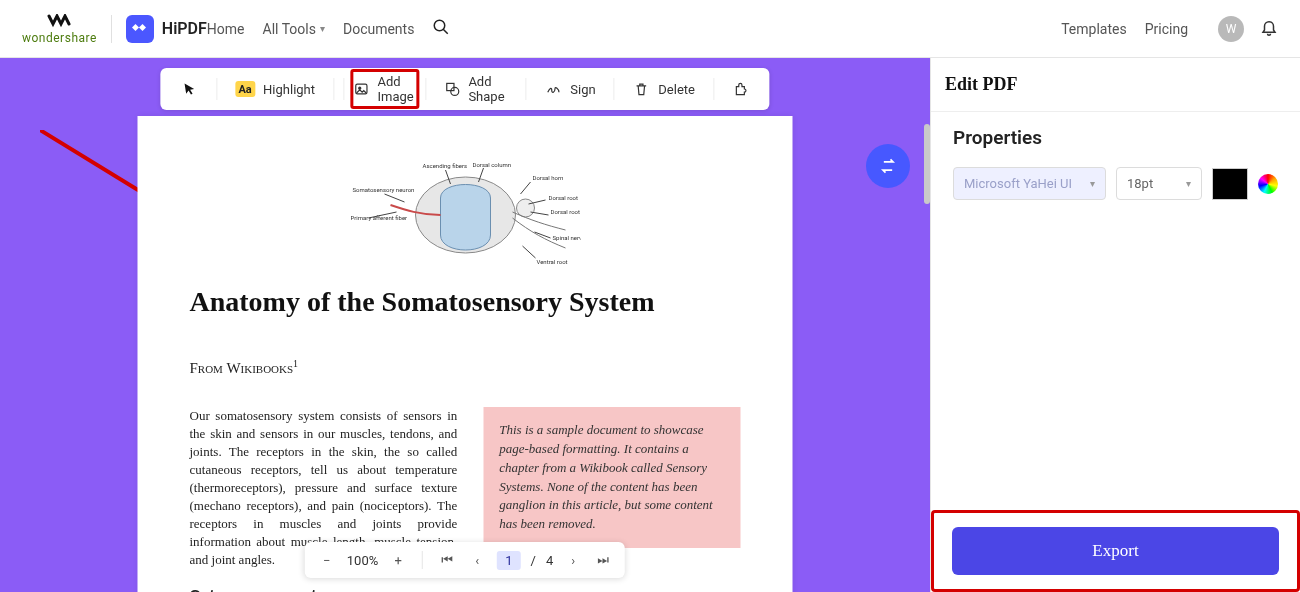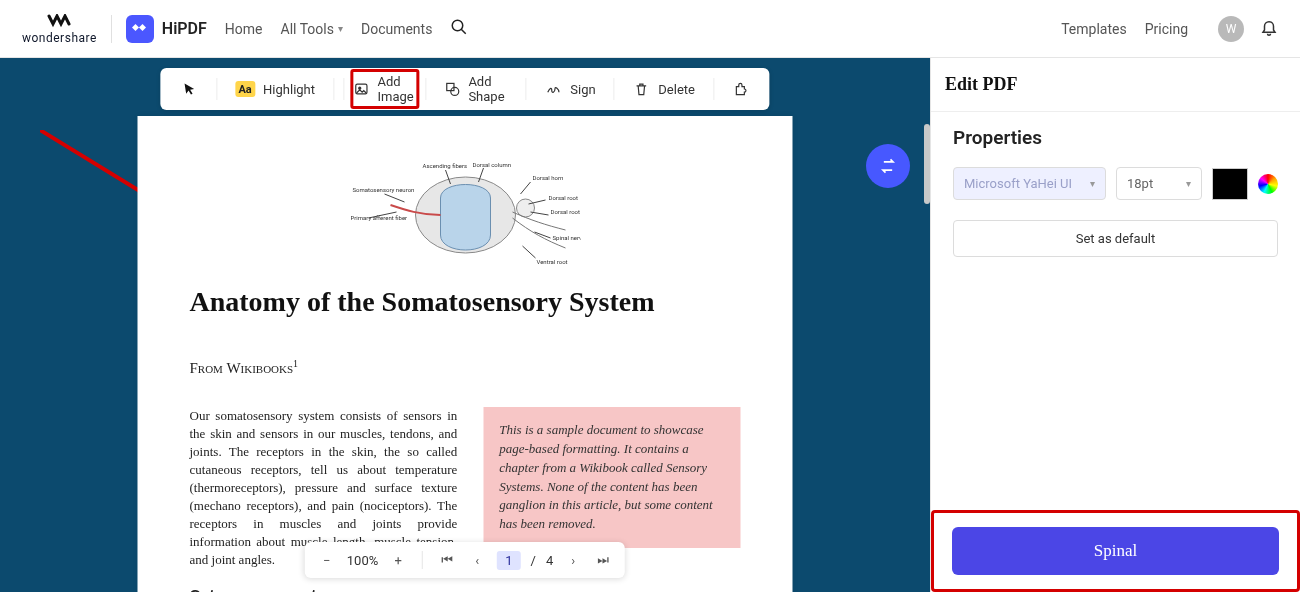--- a/index.html
+++ b/index.html
@@ -5,35 +5,35 @@
   * { box-sizing: border-box; margin: 0; padding: 0; }
   html, body { width: 1300px; height: 592px; font-family: -apple-system, "Segoe UI", Roboto, Arial, sans-serif; overflow: hidden; background:#fff; }
   
   .header {
     height: 58px; width: 100%;
     display: flex; align-items: center; padding: 0 22px;
     border-bottom: 1px solid #e5e5e5;
   }
   .ws-logo { width:24px; height:18px; position:relative; display:inline-block; }
   .ws-logo svg { display:block; }
-  .brand-name { font-size:12px; color:#0f172a; letter-spacing:0.5px; }
+  .brand-name { font-size:12px; color:#4d7c0f; letter-spacing:0.5px; }
   .brand-col { display:flex; flex-direction:column; align-items:center; line-height:1; }
   .vdiv { width:1px; height:28px; background:#e0e0e0; margin:0 14px; }
   .app-logo { width:28px; height:28px; background:#4b57ff; border-radius:6px; display:flex; align-items:center; justify-content:center; margin-right:8px; }
   .app-logo svg { width:16px; height:16px; }
-  .app-name { font-weight:600; font-size:16px; color:#222; margin-right:18px; }
+  .app-name { font-weight:600; font-size:16px; color:#222; }
   .nav-link { font-size:14px; color:#555; margin-right:18px; cursor:pointer; display:flex; align-items:center; gap:4px; }
   .nav-link .chev { font-size:10px; color:#888; }
   .search-ic { width:18px; height:18px; color:#222; }
   .spacer { flex:1; }
   .avatar { width:26px; height:26px; border-radius:50%; background:#b9b9b9; color:#fff; font-size:12px; display:flex; align-items:center; justify-content:center; margin-right:16px; }
   .bell-ic { width:18px; height:18px; color:#333; }
   
   .main { display:flex; height: calc(100% - 58px); }
-  .workspace { flex:1; background:#0c4a6e; position:relative; overflow:hidden; }
+  .workspace { flex:1; background:#8b5cf6; position:relative; overflow:hidden; }
   .rightpanel { width:370px; border-left:1px solid #e5e5e5; background:#fff; display:flex; flex-direction:column; }
   
   .doctoolbar {
     position:absolute; top:10px; left:50%; transform:translateX(-50%);
     background:#fff; border-radius:6px; box-shadow:0 1px 4px rgba(0,0,0,.12);
     display:flex; align-items:center; height:42px; padding:0 8px; gap:2px;
   }
   .tb-btn { display:flex; align-items:center; gap:8px; font-size:13px; color:#333; padding:6px 12px; cursor:pointer; border-radius:4px; }
   .tb-sep { width:1px; height:22px; background:#ececec; margin:0 4px; }
   .tb-ic { width:18px; height:18px; display:inline-flex; align-items:center; justify-content:center; }
@@ -276,19 +276,18 @@
         <span>Microsoft YaHei UI</span>
         <span class="chev-s">▾</span>
       </div>
       <div class="sel" style="flex:0 0 86px">
         <span>18pt</span>
         <span class="chev-s">▾</span>
       </div>
       <div class="swatch" style="background:#000000"></div>
       <div class="colorwheel"></div>
     </div>
-    <div class="defaultbtn">Set as default</div>
     <div class="rp-spacer"></div>
     <div class="export-wrap export-hl">
-      <div class="exportbtn">Spinal</div>
+      <div class="exportbtn">Export</div>
     </div>
   </div>
 </div>
 
 </body></html>

